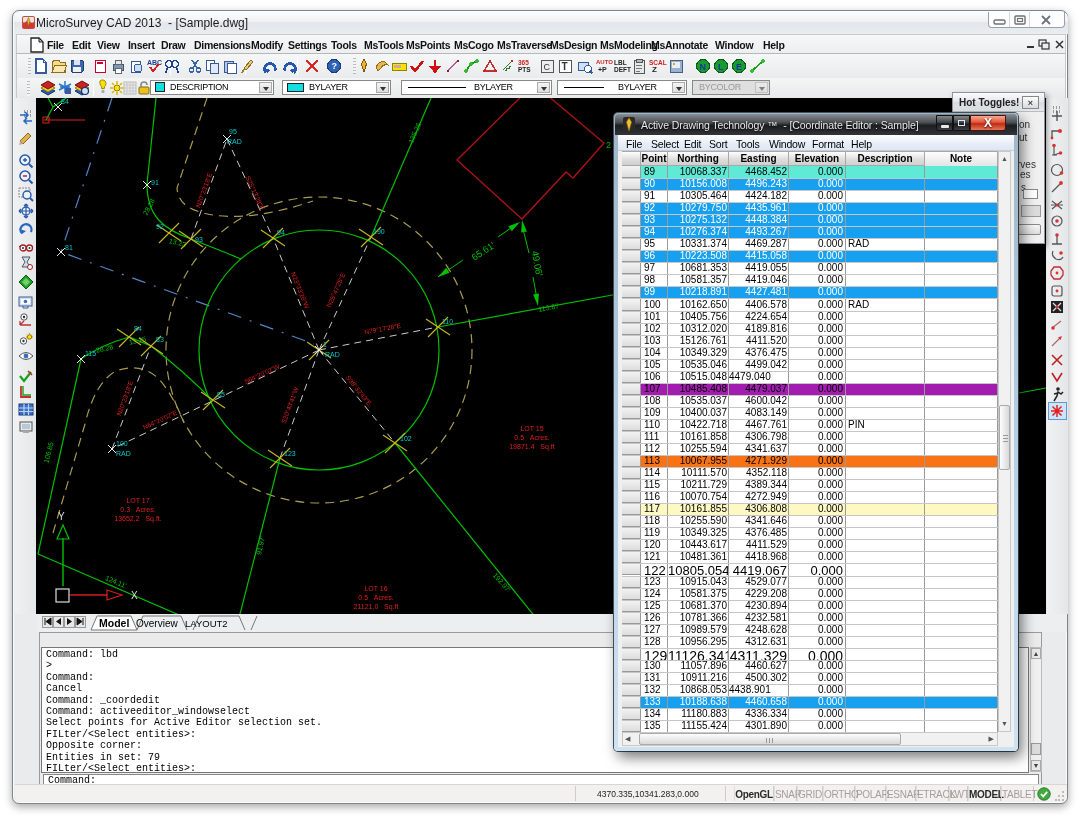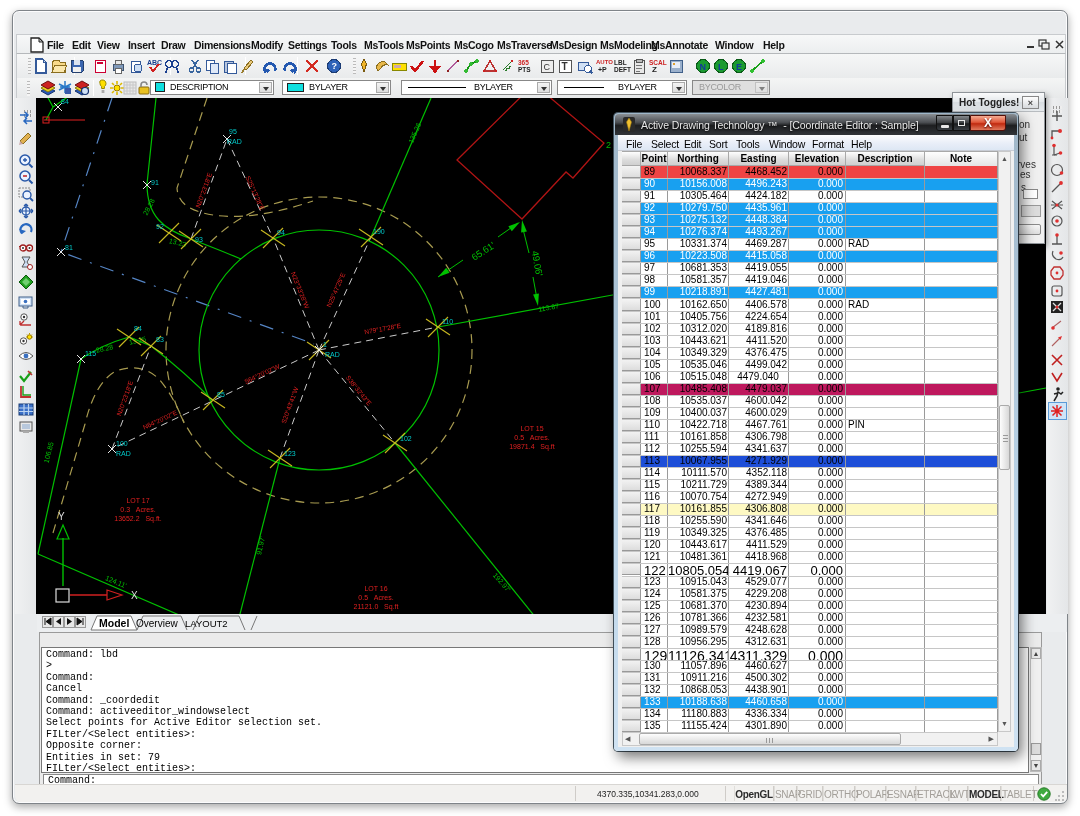--- a/index.html
+++ b/index.html
@@ -27,20 +27,39 @@
 .tabbtn{position:absolute;top:2px;width:11px;height:12px;background:#e8e8e8;border:1px solid #999;color:#111;font-size:8px;text-align:center;line-height:11px;}
 .ldock{left:2px;top:87px;width:22px;height:516px;background:linear-gradient(90deg,#f0f1f2,#e4e6e8);}
 .rdock{left:1034px;top:87px;width:21px;height:516px;background:linear-gradient(90deg,#f0f1f2,#e4e6e8);}
 #draw{left:23px;top:87px;width:1010px;height:516px;background:#000;}
 .winbtns{position:absolute;left:974px;top:0px;width:77px;height:16px;background:#fdfdfd;border:1px solid #9aa0a6;border-top:none;border-radius:0 0 4px 4px;}
 .winbtns i{position:absolute;top:0;height:100%;border-right:1px solid #d6d9db;}
 text{font-family:"Liberation Sans",sans-serif;}
 .edmenu{position:absolute;font-size:10.5px;color:#000;top:2.5px;letter-spacing:-0.2px;}
 </style></head><body>
 <div id="win" class="abs">
+    <div id="titlebar" class="abs">
+      <svg class="abs" style="left:8px;top:4px" width="13" height="13">
+        <rect x="0" y="0" width="13" height="13" rx="2" fill="#c94a3f"></rect>
+        <rect x="1" y="1" width="11" height="5.5" rx="1" fill="#e9e6e2"></rect>
+        <path d="M1 8 L6 4 L10 8 L12 6.5 L12 12 L1 12 Z" fill="#d03b30"></path>
+        <path d="M6.5 1.5 L8 5 L6.5 10.5 L5 5 Z" fill="#f0b429" stroke="#7a5a10" stroke-width="0.5"></path>
+      </svg>
+      <div class="abs" style="left:22px;top:4px;">MicroSurvey CAD 2013&nbsp;&nbsp;- [Sample.dwg]</div>
+      <div class="winbtns">
+        <i style="left:0;width:21px"></i>
+        <i style="left:21px;width:20px"></i>
+        <svg class="abs" style="left:0;top:0" width="77" height="16">
+          <rect x="5" y="8" width="11" height="4" rx="1.5" fill="none" stroke="#6d7276" stroke-width="1.4"></rect>
+          <rect x="26" y="4" width="10" height="8" rx="1" fill="none" stroke="#6d7276" stroke-width="1.4"></rect>
+          <rect x="28.5" y="6.5" width="5" height="3" fill="none" stroke="#6d7276" stroke-width="1.2"></rect>
+          <path d="M53 4 L61 12 M61 4 L53 12" stroke="#6d7276" stroke-width="1.8"></path>
+        </svg>
+      </div>
+    </div>
     <div id="menubar" class="abs">
       <svg class="abs" style="left:12px;top:2px" width="16" height="16">
         <path d="M2 1 h8 l4 4 v10 h-12 z" fill="#fff" stroke="#222" stroke-width="1.3"></path>
         <path d="M10 1 l4 4 h-4 z" fill="#bbb" stroke="#222" stroke-width="1"></path>
       </svg>
       <div class="mi" style="left:30px">File</div>
       <div class="mi" style="left:55px">Edit</div>
       <div class="mi" style="left:80px">View</div>
       <div class="mi" style="left:111px">Insert</div>
       <div class="mi" style="left:144px">Draw</div>
@@ -757,21 +776,21 @@
       <div class="abs" style="left:4px;top:16px;width:376px;height:15px;">
         <div class="abs" style="left:0px;top:0;width:19px;height:15px;background:linear-gradient(#fefefe,#dcdcdc 60%,#d0d0d0);border:1px solid #a8a8a8;border-left:none;font-size:10px;font-weight:700;text-align:center;padding-top:1px"></div>
         <div class="abs" style="left:19px;top:0;width:27px;height:15px;background:linear-gradient(#fefefe,#dcdcdc 60%,#d0d0d0);border:1px solid #a8a8a8;border-left:none;font-size:10px;font-weight:700;text-align:center;padding-top:1px">Point</div>
         <div class="abs" style="left:46px;top:0;width:61px;height:15px;background:linear-gradient(#fefefe,#dcdcdc 60%,#d0d0d0);border:1px solid #a8a8a8;border-left:none;font-size:10px;font-weight:700;text-align:center;padding-top:1px">Northing</div>
         <div class="abs" style="left:107px;top:0;width:60px;height:15px;background:linear-gradient(#fefefe,#dcdcdc 60%,#d0d0d0);border:1px solid #a8a8a8;border-left:none;font-size:10px;font-weight:700;text-align:center;padding-top:1px">Easting</div>
         <div class="abs" style="left:167px;top:0;width:57px;height:15px;background:linear-gradient(#fefefe,#dcdcdc 60%,#d0d0d0);border:1px solid #a8a8a8;border-left:none;font-size:10px;font-weight:700;text-align:center;padding-top:1px">Elevation</div>
         <div class="abs" style="left:224px;top:0;width:79px;height:15px;background:linear-gradient(#fefefe,#dcdcdc 60%,#d0d0d0);border:1px solid #a8a8a8;border-left:none;font-size:10px;font-weight:700;text-align:center;padding-top:1px">Description</div>
         <div class="abs" style="left:303px;top:0;width:73px;height:32px;background:linear-gradient(#fefefe,#dcdcdc 60%,#d0d0d0);border:1px solid #a8a8a8;border-left:none;font-size:10px;font-weight:700;text-align:center;padding-top:1px">Note</div>
       </div>
       <div class="abs" style="left:4px;top:31px;width:376px;height:566px;overflow:hidden;background:#fff">
-        <div class="abs" style="left:0;top:0.0px;width:376px;height:12.045px;background:#ef4444;color:#000;font-size:10px">
+        <div class="abs" style="left:0;top:0.0px;width:376px;height:12.045px;background:#5eead4;color:#000;font-size:10px">
           <div class="abs" style="left:0;top:0;width:19px;height:12px;background:linear-gradient(#f4f4f4,#ddd);border-right:1px solid #999;border-bottom:1px solid #999"></div>
           <span class="abs" style="left:22px">89</span>
           <span class="abs" style="left:46px;width:59px;text-align:right">10068.337</span>
           <span class="abs" style="left:107px;width:58px;text-align:right">4468.452</span>
           <span class="abs" style="left:167px;width:54px;text-align:right">0.000</span>
           <span class="abs" style="left:226px"></span>
         </div>
         <div class="abs" style="left:0;top:12.04px;width:376px;height:12.045px;background:#18a0f0;color:#fff;font-size:10px">
           <div class="abs" style="left:0;top:0;width:19px;height:12px;background:linear-gradient(#f4f4f4,#ddd);border-right:1px solid #999;border-bottom:1px solid #999"></div>
           <span class="abs" style="left:22px">90</span>
@@ -872,21 +891,21 @@
           <div class="abs" style="left:0;top:0;width:19px;height:12px;background:linear-gradient(#f4f4f4,#ddd);border-right:1px solid #999;border-bottom:1px solid #999"></div>
           <span class="abs" style="left:22px">102</span>
           <span class="abs" style="left:46px;width:59px;text-align:right">10312.020</span>
           <span class="abs" style="left:107px;width:58px;text-align:right">4189.816</span>
           <span class="abs" style="left:167px;width:54px;text-align:right">0.000</span>
           <span class="abs" style="left:226px"></span>
         </div>
         <div class="abs" style="left:0;top:168.63px;width:376px;height:12.045px;background:#fff;color:#000;font-size:10px">
           <div class="abs" style="left:0;top:0;width:19px;height:12px;background:linear-gradient(#f4f4f4,#ddd);border-right:1px solid #999;border-bottom:1px solid #999"></div>
           <span class="abs" style="left:22px">103</span>
-          <span class="abs" style="left:46px;width:59px;text-align:right">10443.621</span>
+          <span class="abs" style="left:46px;width:59px;text-align:right">15126.761</span>
           <span class="abs" style="left:107px;width:58px;text-align:right">4411.520</span>
           <span class="abs" style="left:167px;width:54px;text-align:right">0.000</span>
           <span class="abs" style="left:226px"></span>
         </div>
         <div class="abs" style="left:0;top:180.67px;width:376px;height:12.045px;background:#fff;color:#000;font-size:10px">
           <div class="abs" style="left:0;top:0;width:19px;height:12px;background:linear-gradient(#f4f4f4,#ddd);border-right:1px solid #999;border-bottom:1px solid #999"></div>
           <span class="abs" style="left:22px">104</span>
           <span class="abs" style="left:46px;width:59px;text-align:right">10349.329</span>
           <span class="abs" style="left:107px;width:58px;text-align:right">4376.475</span>
           <span class="abs" style="left:167px;width:54px;text-align:right">0.000</span>
@@ -897,45 +916,45 @@
           <span class="abs" style="left:22px">105</span>
           <span class="abs" style="left:46px;width:59px;text-align:right">10535.046</span>
           <span class="abs" style="left:107px;width:58px;text-align:right">4499.042</span>
           <span class="abs" style="left:167px;width:54px;text-align:right">0.000</span>
           <span class="abs" style="left:226px"></span>
         </div>
         <div class="abs" style="left:0;top:204.76px;width:376px;height:12.045px;background:#fff;color:#000;font-size:10px">
           <div class="abs" style="left:0;top:0;width:19px;height:12px;background:linear-gradient(#f4f4f4,#ddd);border-right:1px solid #999;border-bottom:1px solid #999"></div>
           <span class="abs" style="left:22px">106</span>
           <span class="abs" style="left:46px;width:59px;text-align:right">10515.048</span>
-          <span class="abs" style="left:107px;width:58px;text-align:center">4479.040</span>
-          <span class="abs" style="left:167px;width:54px;text-align:right">0.000</span>
-          <span class="abs" style="left:226px"></span>
-        </div>
-        <div class="abs" style="left:0;top:216.81px;width:376px;height:12.045px;background:#be185d;color:#000;font-size:10px">
+          <span class="abs" style="left:107px;width:58px;text-align:left">4479.040</span>
+          <span class="abs" style="left:167px;width:54px;text-align:right">0.000</span>
+          <span class="abs" style="left:226px"></span>
+        </div>
+        <div class="abs" style="left:0;top:216.81px;width:376px;height:12.045px;background:#a21caf;color:#000;font-size:10px">
           <div class="abs" style="left:0;top:0;width:19px;height:12px;background:linear-gradient(#f4f4f4,#ddd);border-right:1px solid #999;border-bottom:1px solid #999"></div>
           <span class="abs" style="left:22px">107</span>
           <span class="abs" style="left:46px;width:59px;text-align:right">10485.408</span>
           <span class="abs" style="left:107px;width:58px;text-align:right">4479.037</span>
           <span class="abs" style="left:167px;width:54px;text-align:right">0.000</span>
           <span class="abs" style="left:226px"></span>
         </div>
         <div class="abs" style="left:0;top:228.85px;width:376px;height:12.045px;background:#fff;color:#000;font-size:10px">
           <div class="abs" style="left:0;top:0;width:19px;height:12px;background:linear-gradient(#f4f4f4,#ddd);border-right:1px solid #999;border-bottom:1px solid #999"></div>
           <span class="abs" style="left:22px">108</span>
           <span class="abs" style="left:46px;width:59px;text-align:right">10535.037</span>
           <span class="abs" style="left:107px;width:58px;text-align:right">4600.042</span>
           <span class="abs" style="left:167px;width:54px;text-align:right">0.000</span>
           <span class="abs" style="left:226px"></span>
         </div>
         <div class="abs" style="left:0;top:240.9px;width:376px;height:12.045px;background:#fff;color:#000;font-size:10px">
           <div class="abs" style="left:0;top:0;width:19px;height:12px;background:linear-gradient(#f4f4f4,#ddd);border-right:1px solid #999;border-bottom:1px solid #999"></div>
           <span class="abs" style="left:22px">109</span>
           <span class="abs" style="left:46px;width:59px;text-align:right">10400.037</span>
-          <span class="abs" style="left:107px;width:58px;text-align:right">4600.029</span>
+          <span class="abs" style="left:107px;width:58px;text-align:right">4083.149</span>
           <span class="abs" style="left:167px;width:54px;text-align:right">0.000</span>
           <span class="abs" style="left:226px"></span>
         </div>
         <div class="abs" style="left:0;top:252.94px;width:376px;height:12.045px;background:#fff;color:#000;font-size:10px">
           <div class="abs" style="left:0;top:0;width:19px;height:12px;background:linear-gradient(#f4f4f4,#ddd);border-right:1px solid #999;border-bottom:1px solid #999"></div>
           <span class="abs" style="left:22px">110</span>
           <span class="abs" style="left:46px;width:59px;text-align:right">10422.718</span>
           <span class="abs" style="left:107px;width:58px;text-align:right">4467.761</span>
           <span class="abs" style="left:167px;width:54px;text-align:right">0.000</span>
           <span class="abs" style="left:226px">PIN</span>
@@ -949,21 +968,21 @@
           <span class="abs" style="left:226px"></span>
         </div>
         <div class="abs" style="left:0;top:277.03px;width:376px;height:12.045px;background:#fff;color:#000;font-size:10px">
           <div class="abs" style="left:0;top:0;width:19px;height:12px;background:linear-gradient(#f4f4f4,#ddd);border-right:1px solid #999;border-bottom:1px solid #999"></div>
           <span class="abs" style="left:22px">112</span>
           <span class="abs" style="left:46px;width:59px;text-align:right">10255.594</span>
           <span class="abs" style="left:107px;width:58px;text-align:right">4341.637</span>
           <span class="abs" style="left:167px;width:54px;text-align:right">0.000</span>
           <span class="abs" style="left:226px"></span>
         </div>
-        <div class="abs" style="left:0;top:289.08px;width:376px;height:12.045px;background:#1d4ed8;color:#000;font-size:10px">
+        <div class="abs" style="left:0;top:289.08px;width:376px;height:12.045px;background:#f97316;color:#000;font-size:10px">
           <div class="abs" style="left:0;top:0;width:19px;height:12px;background:linear-gradient(#f4f4f4,#ddd);border-right:1px solid #999;border-bottom:1px solid #999"></div>
           <span class="abs" style="left:22px">113</span>
           <span class="abs" style="left:46px;width:59px;text-align:right">10067.955</span>
           <span class="abs" style="left:107px;width:58px;text-align:right">4271.929</span>
           <span class="abs" style="left:167px;width:54px;text-align:right">0.000</span>
           <span class="abs" style="left:226px"></span>
         </div>
         <div class="abs" style="left:0;top:301.12px;width:376px;height:12.045px;background:#fff;color:#000;font-size:10px">
           <div class="abs" style="left:0;top:0;width:19px;height:12px;background:linear-gradient(#f4f4f4,#ddd);border-right:1px solid #999;border-bottom:1px solid #999"></div>
           <span class="abs" style="left:22px">114</span>
@@ -1105,21 +1124,21 @@
           <span class="abs" style="left:22px">131</span>
           <span class="abs" style="left:46px;width:59px;text-align:right">10911.216</span>
           <span class="abs" style="left:107px;width:58px;text-align:right">4500.302</span>
           <span class="abs" style="left:167px;width:54px;text-align:right">0.000</span>
           <span class="abs" style="left:226px"></span>
         </div>
         <div class="abs" style="left:0;top:517.94px;width:376px;height:12.045px;background:#fff;color:#000;font-size:10px">
           <div class="abs" style="left:0;top:0;width:19px;height:12px;background:linear-gradient(#f4f4f4,#ddd);border-right:1px solid #999;border-bottom:1px solid #999"></div>
           <span class="abs" style="left:22px">132</span>
           <span class="abs" style="left:46px;width:59px;text-align:right">10868.053</span>
-          <span class="abs" style="left:107px;width:58px;text-align:right">4438.901</span>
+          <span class="abs" style="left:107px;width:58px;">4438.901</span>
           <span class="abs" style="left:167px;width:54px;text-align:right">0.000</span>
           <span class="abs" style="left:226px"></span>
         </div>
         <div class="abs" style="left:0;top:529.98px;width:376px;height:12.045px;background:#18a0f0;color:#fff;font-size:10px">
           <div class="abs" style="left:0;top:0;width:19px;height:12px;background:linear-gradient(#f4f4f4,#ddd);border-right:1px solid #999;border-bottom:1px solid #999"></div>
           <span class="abs" style="left:22px">133</span>
           <span class="abs" style="left:46px;width:59px;text-align:right">10188.638</span>
           <span class="abs" style="left:107px;width:58px;text-align:right">4460.658</span>
           <span class="abs" style="left:167px;width:54px;text-align:right">0.000</span>
           <span class="abs" style="left:226px"></span>

